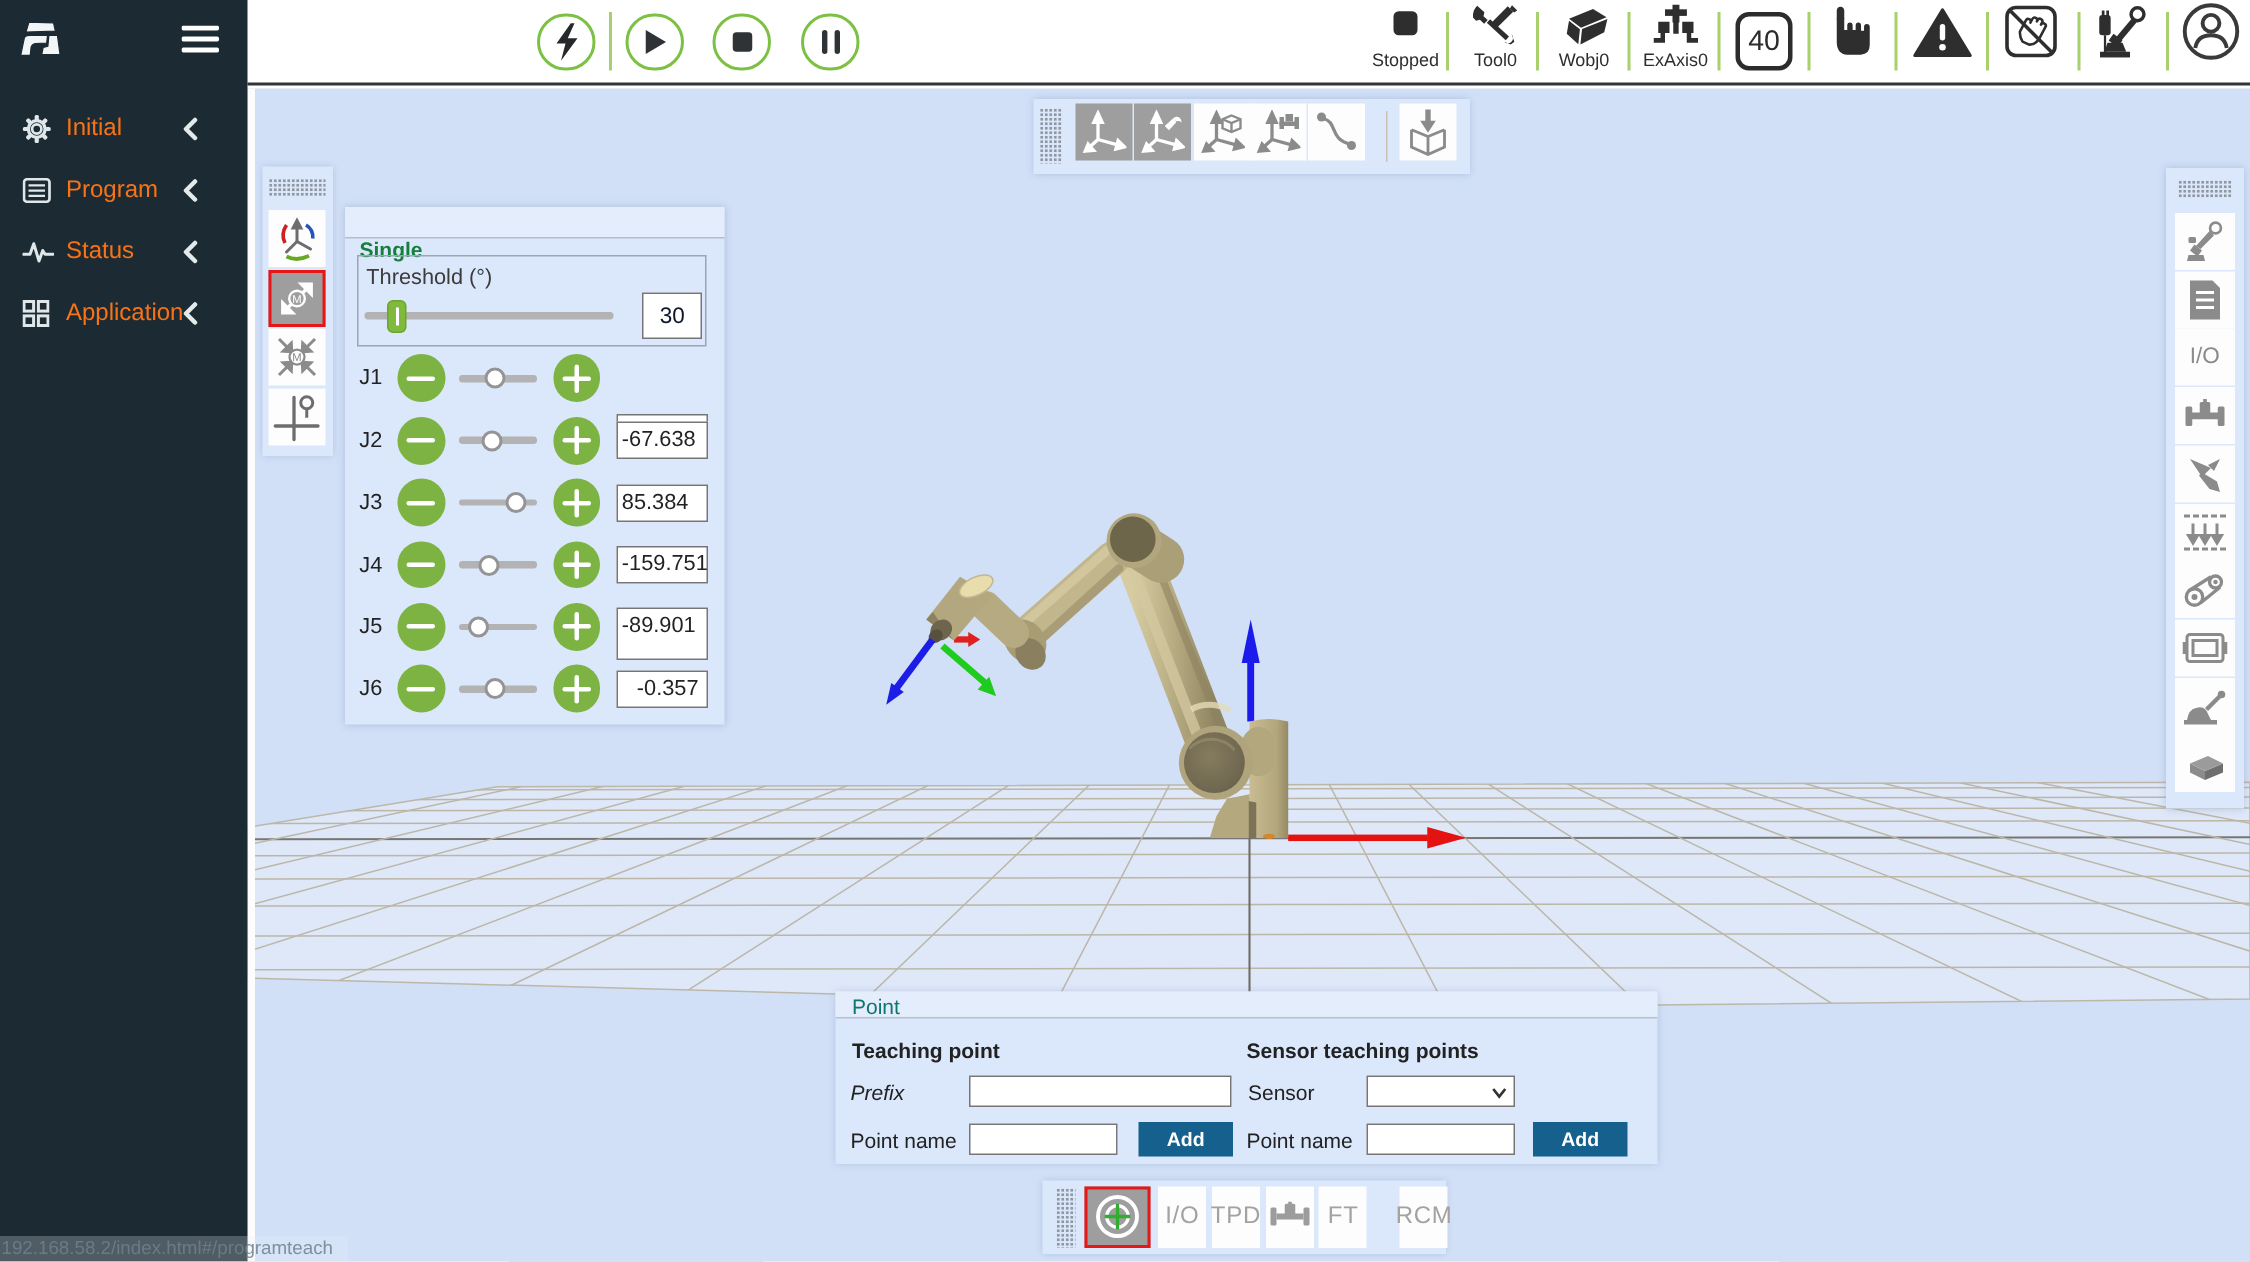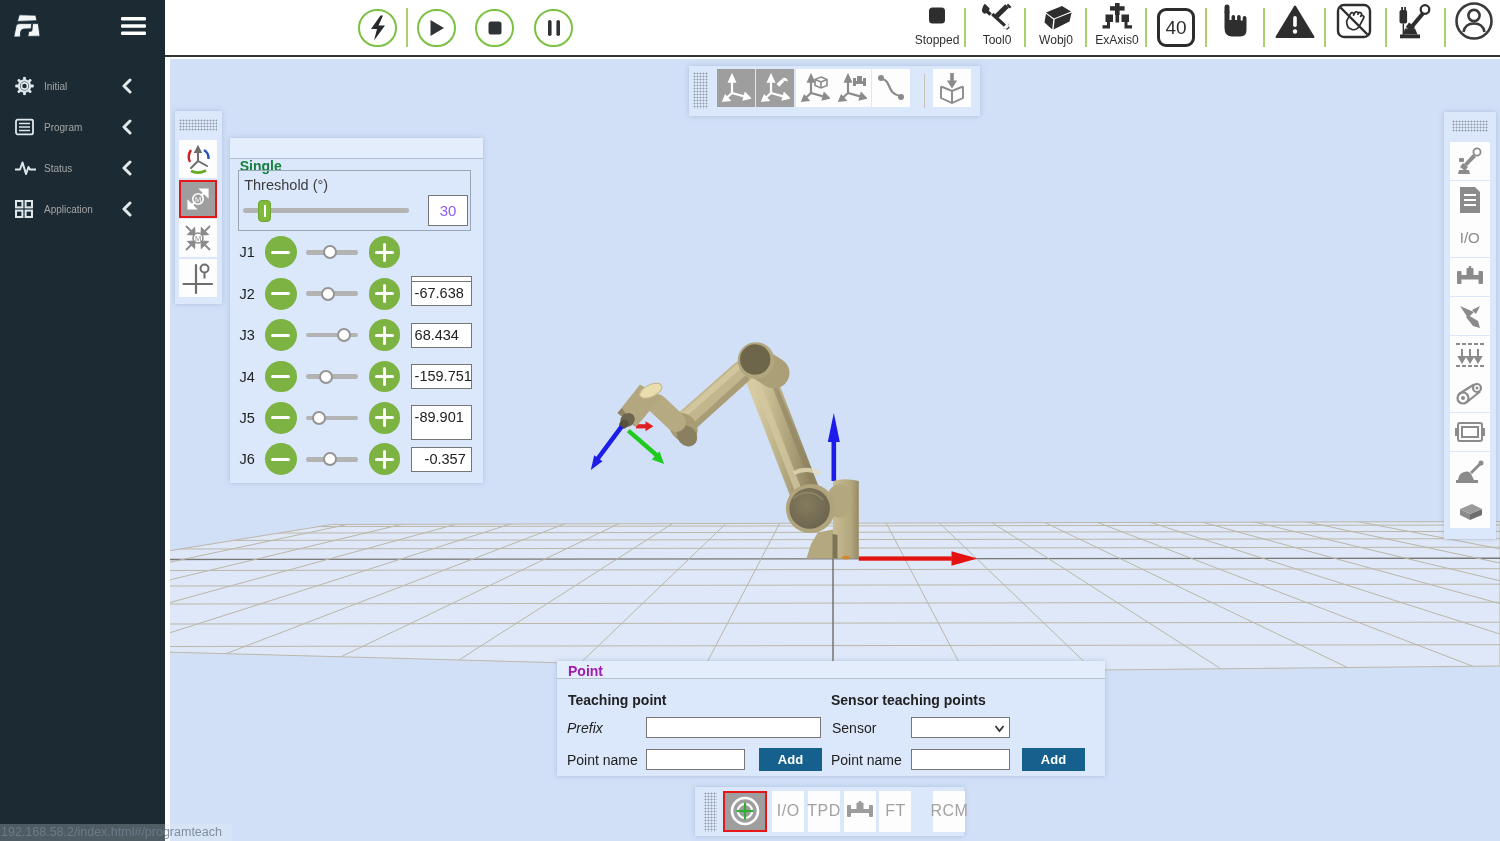--- a/index.html
+++ b/index.html
@@ -1,20 +1,20 @@
 <!DOCTYPE html>
 <html><head><meta charset="utf-8">
 <style>
 *{margin:0;padding:0;box-sizing:border-box;}
 html,body{width:1500px;height:841px;overflow:hidden;font-family:"Liberation Sans",sans-serif;}
 body{position:relative;background:#fff;}
 .abs{position:absolute;}
 
 #sidebar{left:0;top:0;width:165px;height:841px;background:#1c2b33;z-index:30;}
-.nav{position:absolute;left:0;width:165px;height:41px;color:#a3a3a3;font-size:10px;}
+.nav{position:absolute;left:0;width:165px;height:41px;color:#f97316;font-size:16px;}
 .nav .lbl{position:absolute;left:44px;top:50%;transform:translateY(-50%);}
 .nav svg.ic{position:absolute;left:15px;top:50%;transform:translateY(-50%);}
 .nav svg.chv{position:absolute;left:121px;top:50%;transform:translateY(-50%);}
 
 #topbar{left:165px;top:0;width:1335px;height:57px;background:#fff;border-bottom:2px solid #323537;z-index:25;}
 .cbtn{position:absolute;top:8.5px;width:38.5px;height:38.5px;border:2.5px solid #7cc143;border-radius:50%;}
 .cbtn svg{position:absolute;left:50%;top:50%;transform:translate(-50%,-50%);}
 .gdiv{position:absolute;top:8px;width:1.5px;height:39px;background:#a8d06c;}
 .sticon{position:absolute;top:0;text-align:center;font-size:12px;color:#2e2e2e;}
 .sticon .cap{position:absolute;left:50%;transform:translateX(-50%);top:33px;white-space:nowrap;}
@@ -454,21 +454,21 @@
       </div>
 </div>
 <div class="panel" style="left:64.7px;top:79px;width:253.3px;height:345px;">
 <div style="position:absolute;left:0;top:0;width:100%;height:20.5px;background:#e4edfc;border-bottom:1px solid #b2becf;"></div>
 <div style="position:absolute;left:10px;top:20px;font-size:14px;font-weight:bold;color:#15803d;">Single</div>
 <div style="position:absolute;left:8px;top:31.6px;width:233.3px;height:61.4px;border:1px solid #9aa5b5;"></div>
 <div style="position:absolute;left:14.5px;top:39px;font-size:14.5px;color:#3c3c3c;">Threshold (°)</div>
 <div style="position:absolute;left:13.3px;top:70.2px;width:166px;height:4.6px;background:#b3b3b3;border-radius:2.3px;"></div>
 <div style="position:absolute;left:28.3px;top:62px;width:13.5px;height:21.6px;background:#7fba3c;border-radius:4px;border:1px solid #6da32f;"></div>
 <div style="position:absolute;left:34.2px;top:66.5px;width:1.8px;height:12px;background:#fff;"></div>
-<div class="inp" style="left:198.8px;top:57px;width:39.3px;height:31px;font-size:15px;color:#8b5cf6;text-align:center;line-height:29px;">30</div>
+<div class="inp" style="left:198.8px;top:57px;width:39.3px;height:31px;font-size:15px;color:#0f172a;text-align:center;line-height:29px;">30</div>
 <div style="position:absolute;left:9.9px;top:106.3px;font-size:14.5px;color:#222;">J1</div>
 <div style="position:absolute;left:35.3px;top:98.4px;width:31.8px;height:31.8px;border-radius:50%;background:#7cb342;">
 <div style="position:absolute;left:6.4px;top:14.4px;width:19px;height:3px;background:#fff;border-radius:1.5px;"></div>
       </div>
 <div style="position:absolute;left:75.9px;top:112.0px;width:52.9px;height:4.6px;background:#b3b3b3;border-radius:2.3px;"></div>
 <div style="position:absolute;left:93.8px;top:107.3px;width:14px;height:14px;border-radius:50%;background:#fff;border:2.6px solid #949494;"></div>
 <div style="position:absolute;left:138.9px;top:98.4px;width:31.8px;height:31.8px;border-radius:50%;background:#7cb342;">
 <div style="position:absolute;left:6.4px;top:14.4px;width:19px;height:3px;background:#fff;border-radius:1.5px;"></div>
 <div style="position:absolute;left:14.4px;top:6.4px;width:3px;height:19px;background:#fff;border-radius:1.5px;"></div>
       </div>
@@ -487,21 +487,21 @@
 <div style="position:absolute;left:9.9px;top:189.1px;font-size:14.5px;color:#222;">J3</div>
 <div style="position:absolute;left:35.3px;top:181.2px;width:31.8px;height:31.8px;border-radius:50%;background:#7cb342;">
 <div style="position:absolute;left:6.4px;top:14.4px;width:19px;height:3px;background:#fff;border-radius:1.5px;"></div>
       </div>
 <div style="position:absolute;left:75.9px;top:194.8px;width:52.9px;height:4.6px;background:#b3b3b3;border-radius:2.3px;"></div>
 <div style="position:absolute;left:107.0px;top:190.1px;width:14px;height:14px;border-radius:50%;background:#fff;border:2.6px solid #949494;"></div>
 <div style="position:absolute;left:138.9px;top:181.2px;width:31.8px;height:31.8px;border-radius:50%;background:#7cb342;">
 <div style="position:absolute;left:6.4px;top:14.4px;width:19px;height:3px;background:#fff;border-radius:1.5px;"></div>
 <div style="position:absolute;left:14.4px;top:6.4px;width:3px;height:19px;background:#fff;border-radius:1.5px;"></div>
       </div>
-<div class="inp" style="left:180.9px;top:184.6px;width:61.4px;height:25px;font-size:14.5px;color:#222;line-height:23px;padding-left:3px;">68.434</div>
+<div class="inp" style="left:180.9px;top:184.6px;width:61.4px;height:25px;font-size:14.5px;color:#222;line-height:23px;padding-left:3px;">85.384</div>
 <div style="position:absolute;left:9.9px;top:230.5px;font-size:14.5px;color:#222;">J4</div>
 <div style="position:absolute;left:35.3px;top:222.6px;width:31.8px;height:31.8px;border-radius:50%;background:#7cb342;">
 <div style="position:absolute;left:6.4px;top:14.4px;width:19px;height:3px;background:#fff;border-radius:1.5px;"></div>
       </div>
 <div style="position:absolute;left:75.9px;top:236.2px;width:52.9px;height:4.6px;background:#b3b3b3;border-radius:2.3px;"></div>
 <div style="position:absolute;left:89.0px;top:231.5px;width:14px;height:14px;border-radius:50%;background:#fff;border:2.6px solid #949494;"></div>
 <div style="position:absolute;left:138.9px;top:222.6px;width:31.8px;height:31.8px;border-radius:50%;background:#7cb342;">
 <div style="position:absolute;left:6.4px;top:14.4px;width:19px;height:3px;background:#fff;border-radius:1.5px;"></div>
 <div style="position:absolute;left:14.4px;top:6.4px;width:3px;height:19px;background:#fff;border-radius:1.5px;"></div>
       </div>
@@ -634,21 +634,21 @@
             <g fill="#8b8b8b">
               <path d="M4,12 L14,17 L14,23 L4,18 Z"></path>
               <path d="M14,17 L26,12 L26,18 L14,23 Z" fill="#6f6f6f"></path>
               <path d="M4,12 L16,7 L26,12 L14,17 Z" fill="#9b9b9b"></path>
             </g>
           </svg></div>
       </div>
 </div>
 <div class="panel" style="left:392px;top:602px;width:548px;height:115px;">
 <div style="position:absolute;left:0;top:0;width:100%;height:17.5px;background:#e4edfc;border-bottom:1px solid #b6c0ce;"></div>
-<div style="position:absolute;left:11px;top:2px;font-size:14px;font-weight:bold;color:#a21caf;">Point</div>
+<div style="position:absolute;left:11px;top:2px;font-size:14px;font-weight:normal;color:#0f766e;">Point</div>
 <div class="blabel bbold" style="left:11px;top:31px;">Teaching point</div>
 <div class="blabel bbold" style="left:274px;top:31px;">Sensor teaching points</div>
 <div class="blabel" style="left:10px;top:59px;font-style:italic;">Prefix</div>
 <div class="inp" style="left:89px;top:56px;width:175px;height:21px;"></div>
 <div class="blabel" style="left:275px;top:59px;">Sensor</div>
 <div class="inp" style="left:354px;top:56px;width:99px;height:21px;">
         <svg style="position:absolute;right:4px;top:5px" width="11" height="11" viewBox="0 0 11 11">
           <path d="M1.5,3 L5.5,8 L9.5,3" fill="none" stroke="#333" stroke-width="1.8"></path>
         </svg>
       </div>

